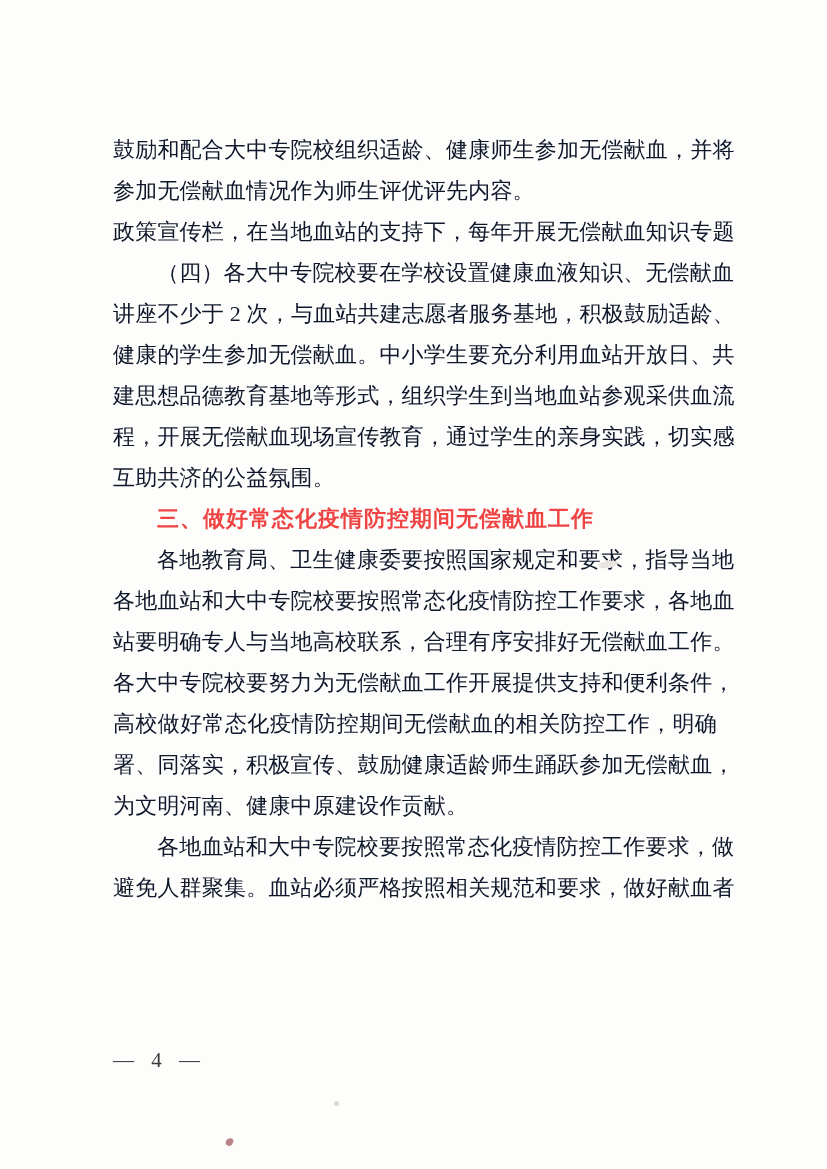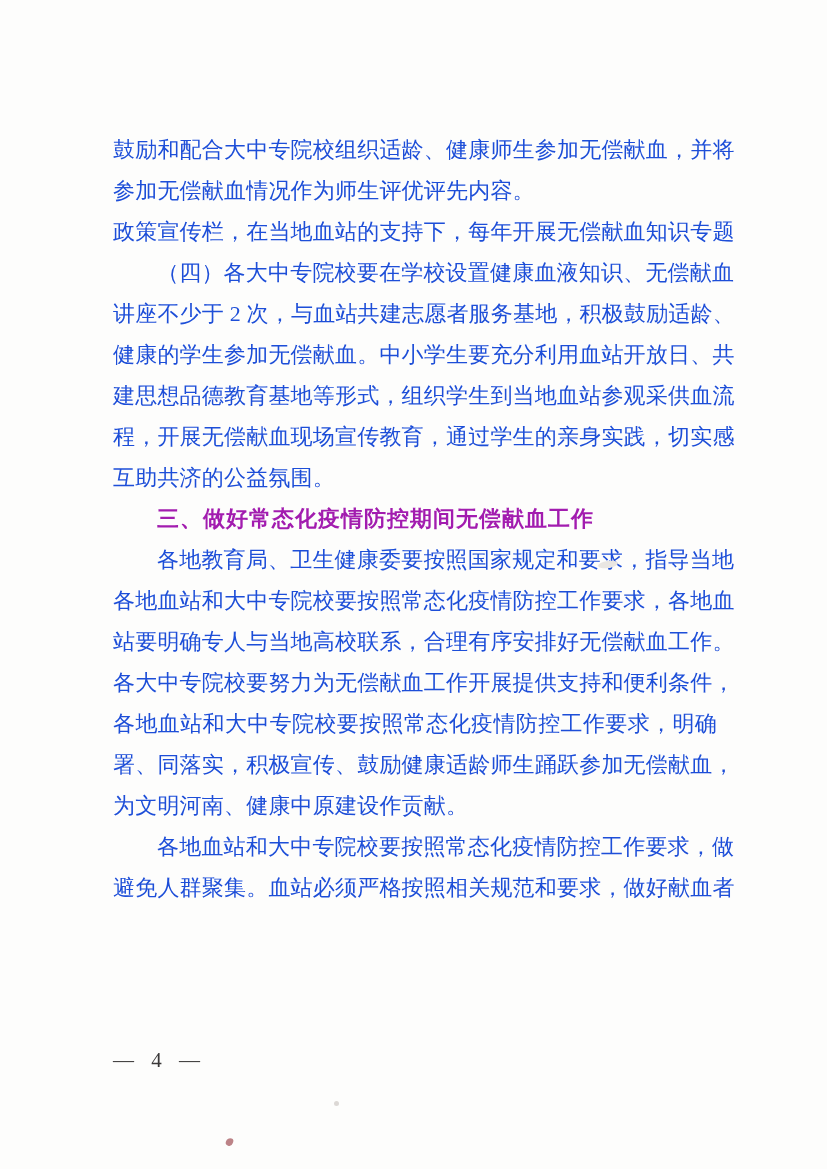--- a/index.html
+++ b/index.html
@@ -15,38 +15,38 @@
   .content {
     position: absolute;
     left: 113px;
     top: 129px;
     width: 604px;
   }
   .line {
     height: 41px;
     line-height: 41px;
     font-size: 22px;
-    color: #1d4ed8;
+    color: #0f172a;
     white-space: nowrap;
     text-align: justify;
     text-align-last: justify;
     text-justify: inter-character;
     letter-spacing: 0.2px;
   }
   .line.short {
     text-align: right;
     text-align-last: left;
   }
   .line.indent {
     padding-left: 44px;
   }
   .line.heading {
     font-family: "Liberation Sans", "DejaVu Sans", sans-serif;
     font-weight: 700;
-    color: #a21caf;
+    color: #ef4444;
     text-align: left;
     text-align-last: left;
     letter-spacing: 1px;
   }
   .footer {
     position: absolute;
     left: 113px;
     top: 1048px;
     font-size: 21px;
     color: #3a3838;
@@ -96,21 +96,21 @@
     <div class="line">讲座不少于 2 次，与血站共建志愿者服务基地，积极鼓励适龄、</div>
     <div class="line">健康的学生参加无偿献血。中小学生要充分利用血站开放日、共</div>
     <div class="line">建思想品德教育基地等形式，组织学生到当地血站参观采供血流</div>
     <div class="line">程，开展无偿献血现场宣传教育，通过学生的亲身实践，切实感</div>
     <div class="line short">互助共济的公益氛围。</div>
     <div class="line heading indent">三、做好常态化疫情防控期间无偿献血工作</div>
     <div class="line indent">各地教育局、卫生健康委要按照国家规定和要求，指导当地</div>
     <div class="line">各地血站和大中专院校要按照常态化疫情防控工作要求，各地血</div>
     <div class="line">站要明确专人与当地高校联系，合理有序安排好无偿献血工作。</div>
     <div class="line">各大中专院校要努力为无偿献血工作开展提供支持和便利条件，</div>
-    <div class="line">各地血站和大中专院校要按照常态化疫情防控工作要求，明确</div>
+    <div class="line">高校做好常态化疫情防控期间无偿献血的相关防控工作，明确</div>
     <div class="line">署、同落实，积极宣传、鼓励健康适龄师生踊跃参加无偿献血，</div>
     <div class="line short">为文明河南、健康中原建设作贡献。</div>
     <div class="line indent">各地血站和大中专院校要按照常态化疫情防控工作要求，做</div>
     <div class="line">避免人群聚集。血站必须严格按照相关规范和要求，做好献血者</div>
   </div>
 
   <div class="footer">— 4 —</div>
 
   <div class="smudge"></div>
   <div class="speck-gray"></div>

